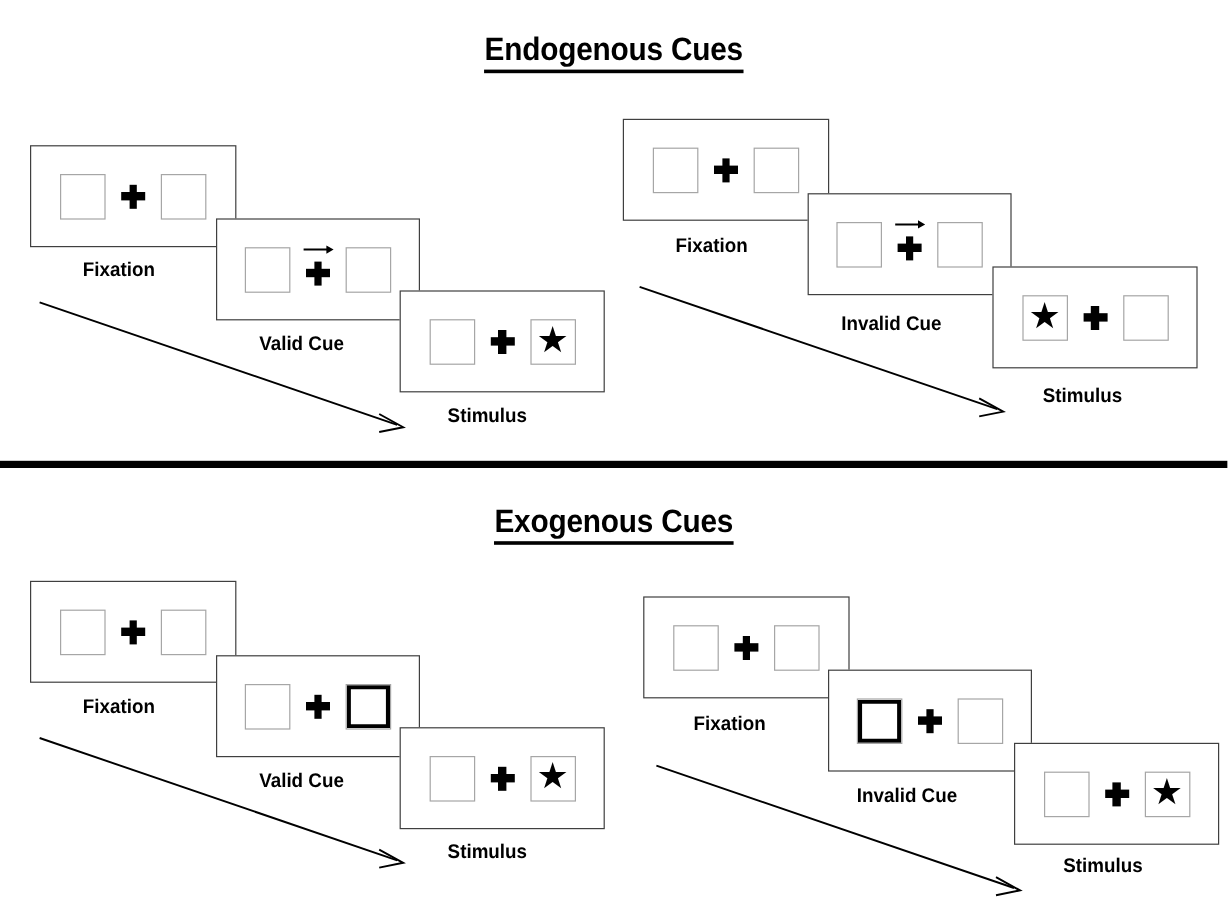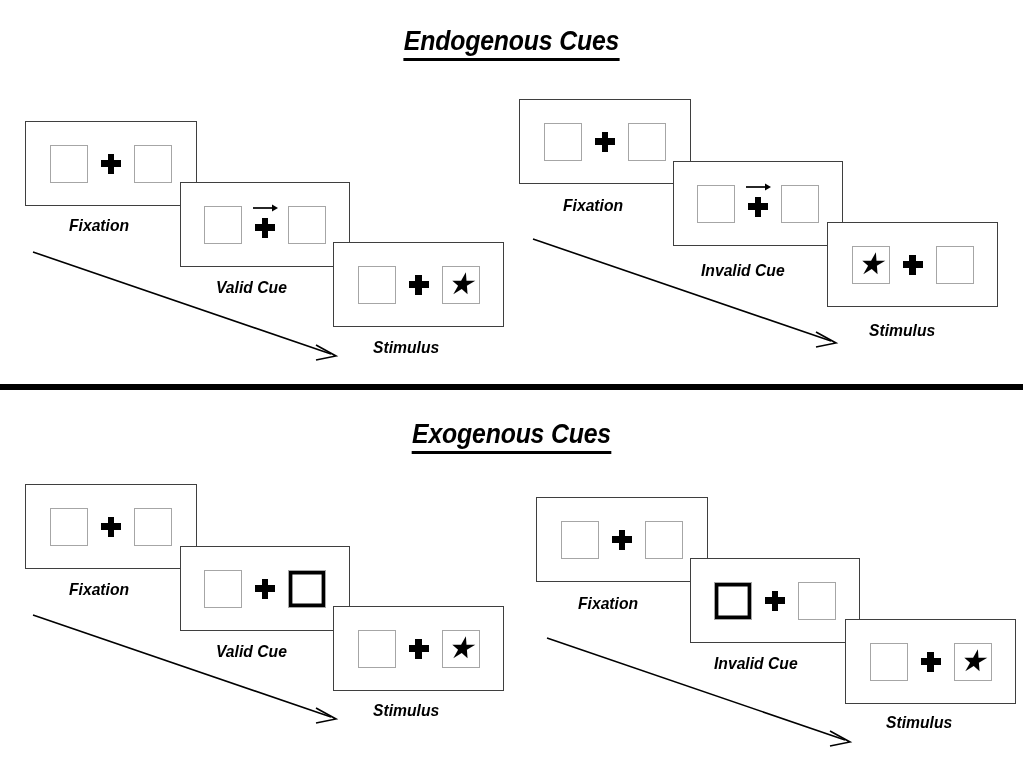--- a/index.html
+++ b/index.html
@@ -3,21 +3,21 @@
 <meta charset="utf-8">
 <style>
   html,body{margin:0;padding:0;}
   body{
     width:1023px;height:767px;
     background:#ffffff;
     font-family:"Liberation Sans", sans-serif;
     position:relative;
     overflow:hidden;
   }
-  .canvas{position:absolute;left:0;top:0;width:825px;height:767px;font-style:italic;}
+  .canvas{position:absolute;left:0;top:0;width:825px;height:767px;}
 
   
   .section-title{
     position:absolute;
     font-weight:bold;
     font-size:27px;
     letter-spacing:-0.2px;
     color:#000;
     text-align:center;
     white-space:nowrap;

